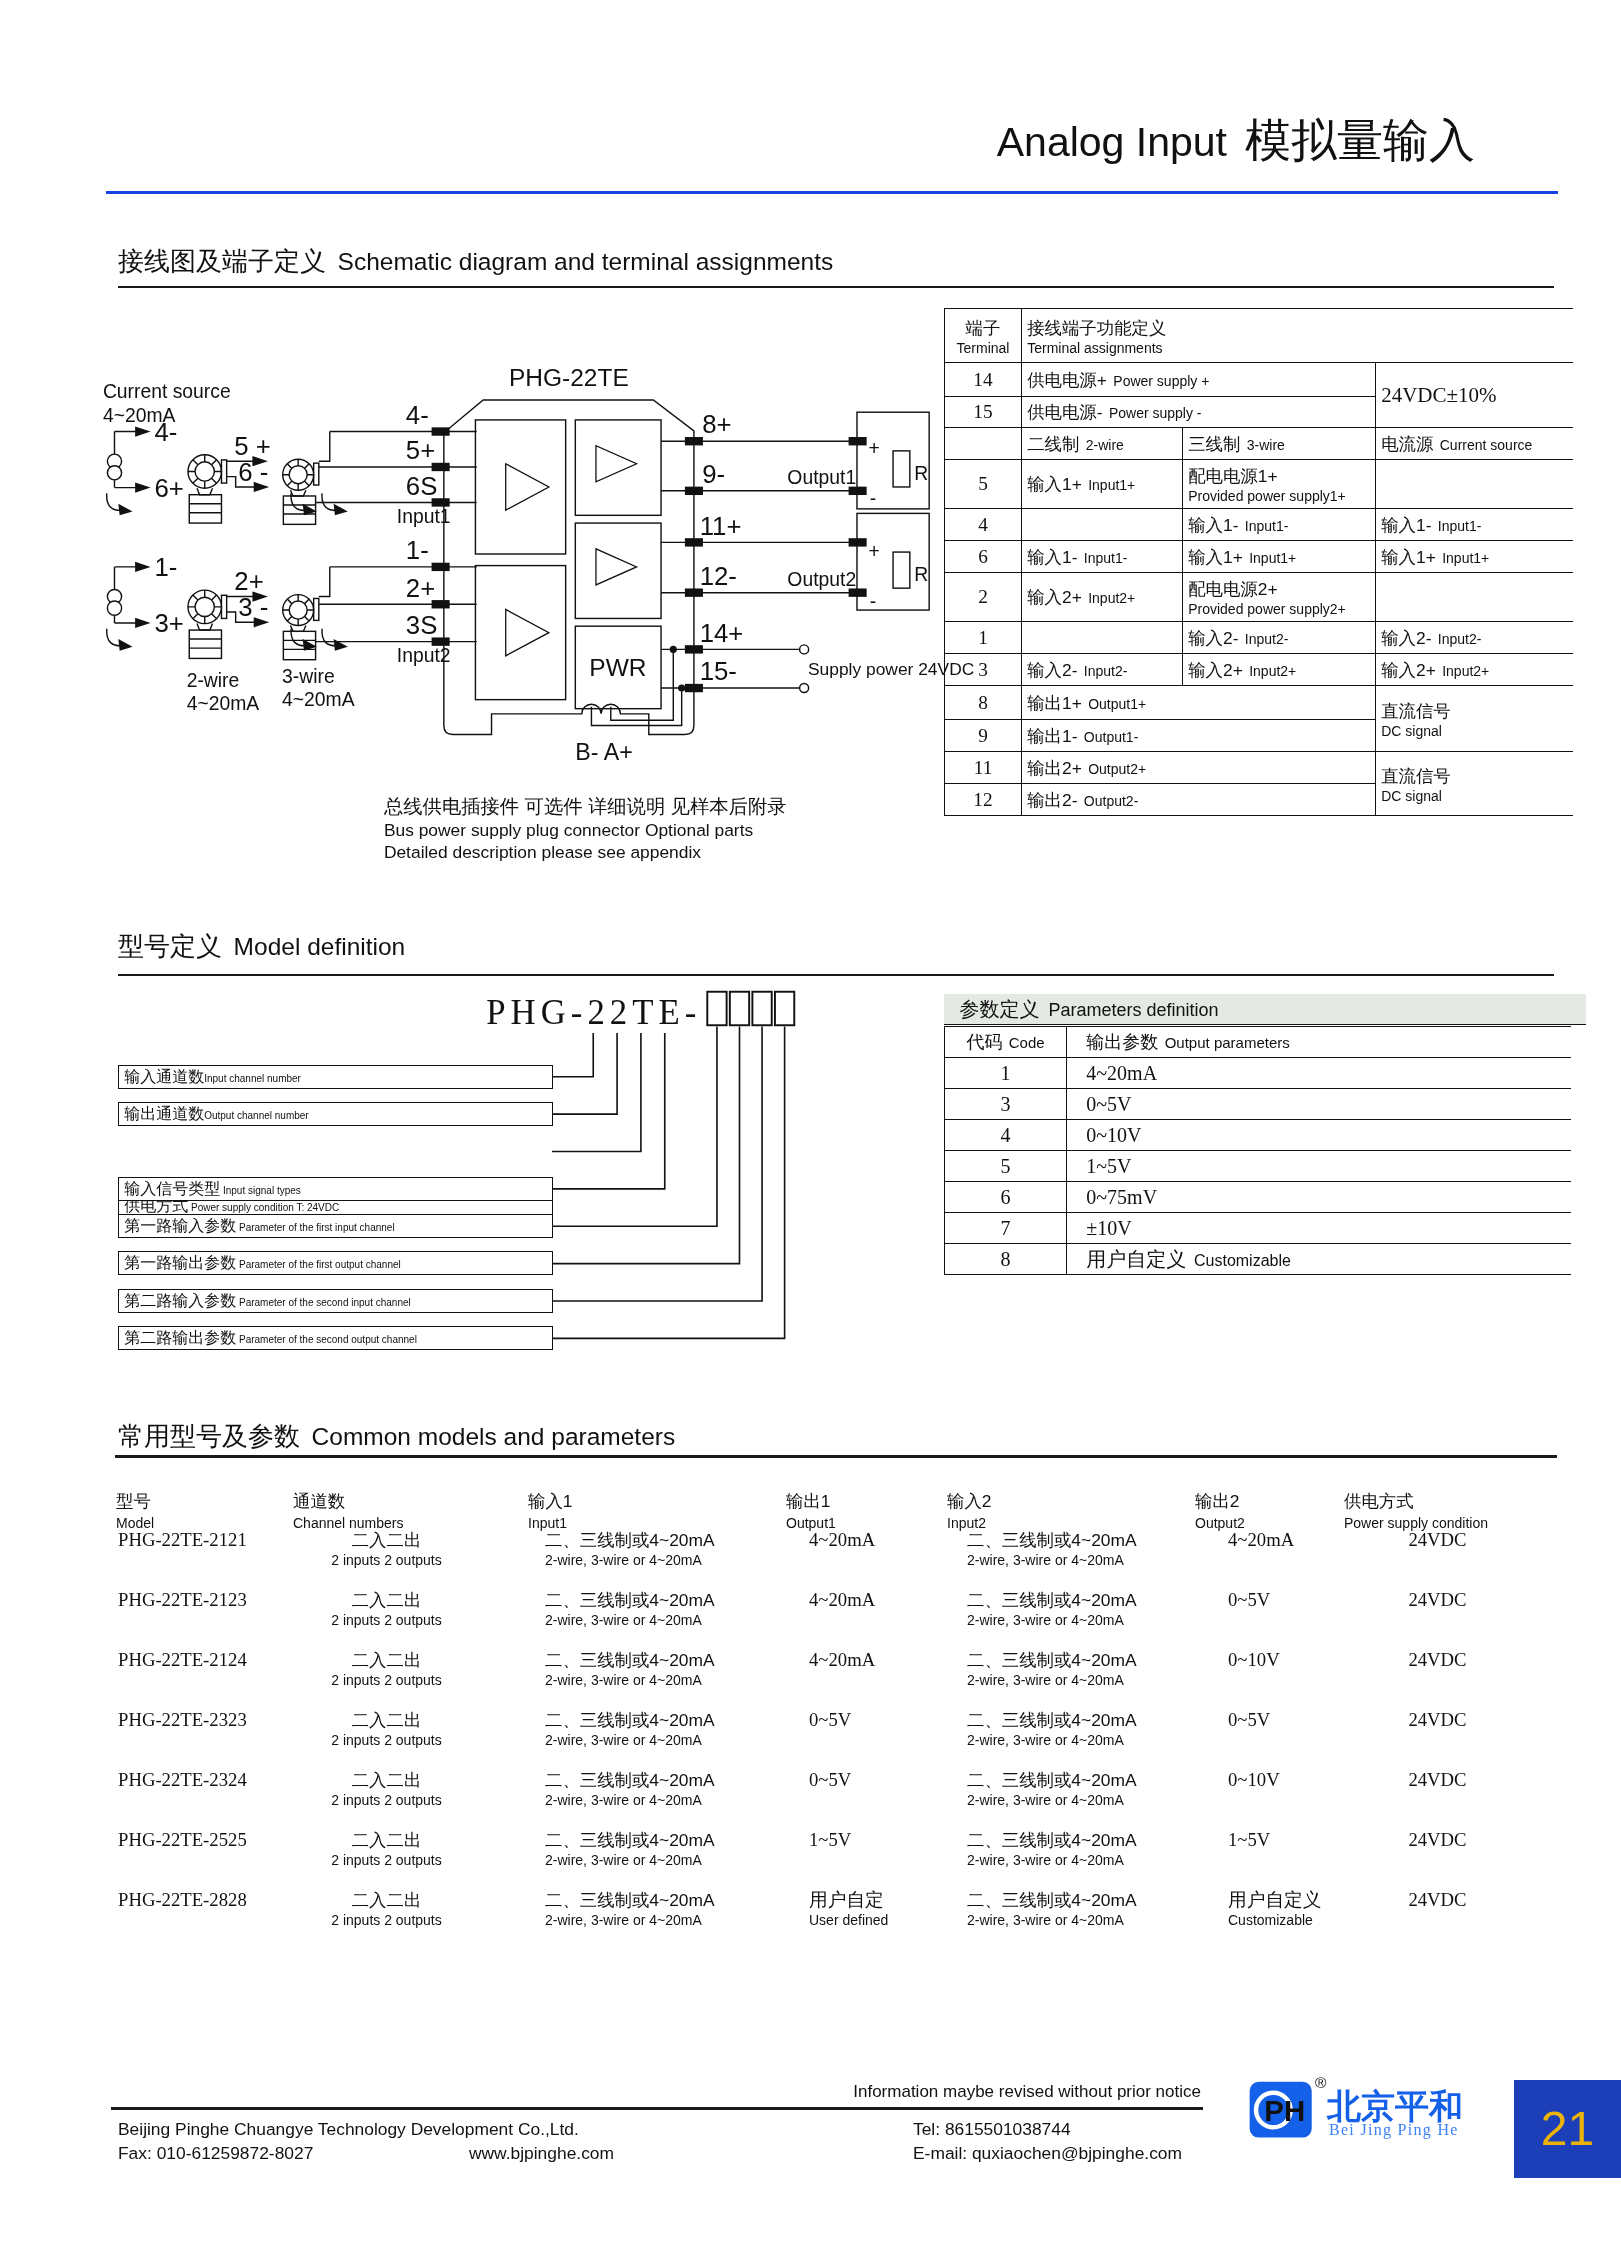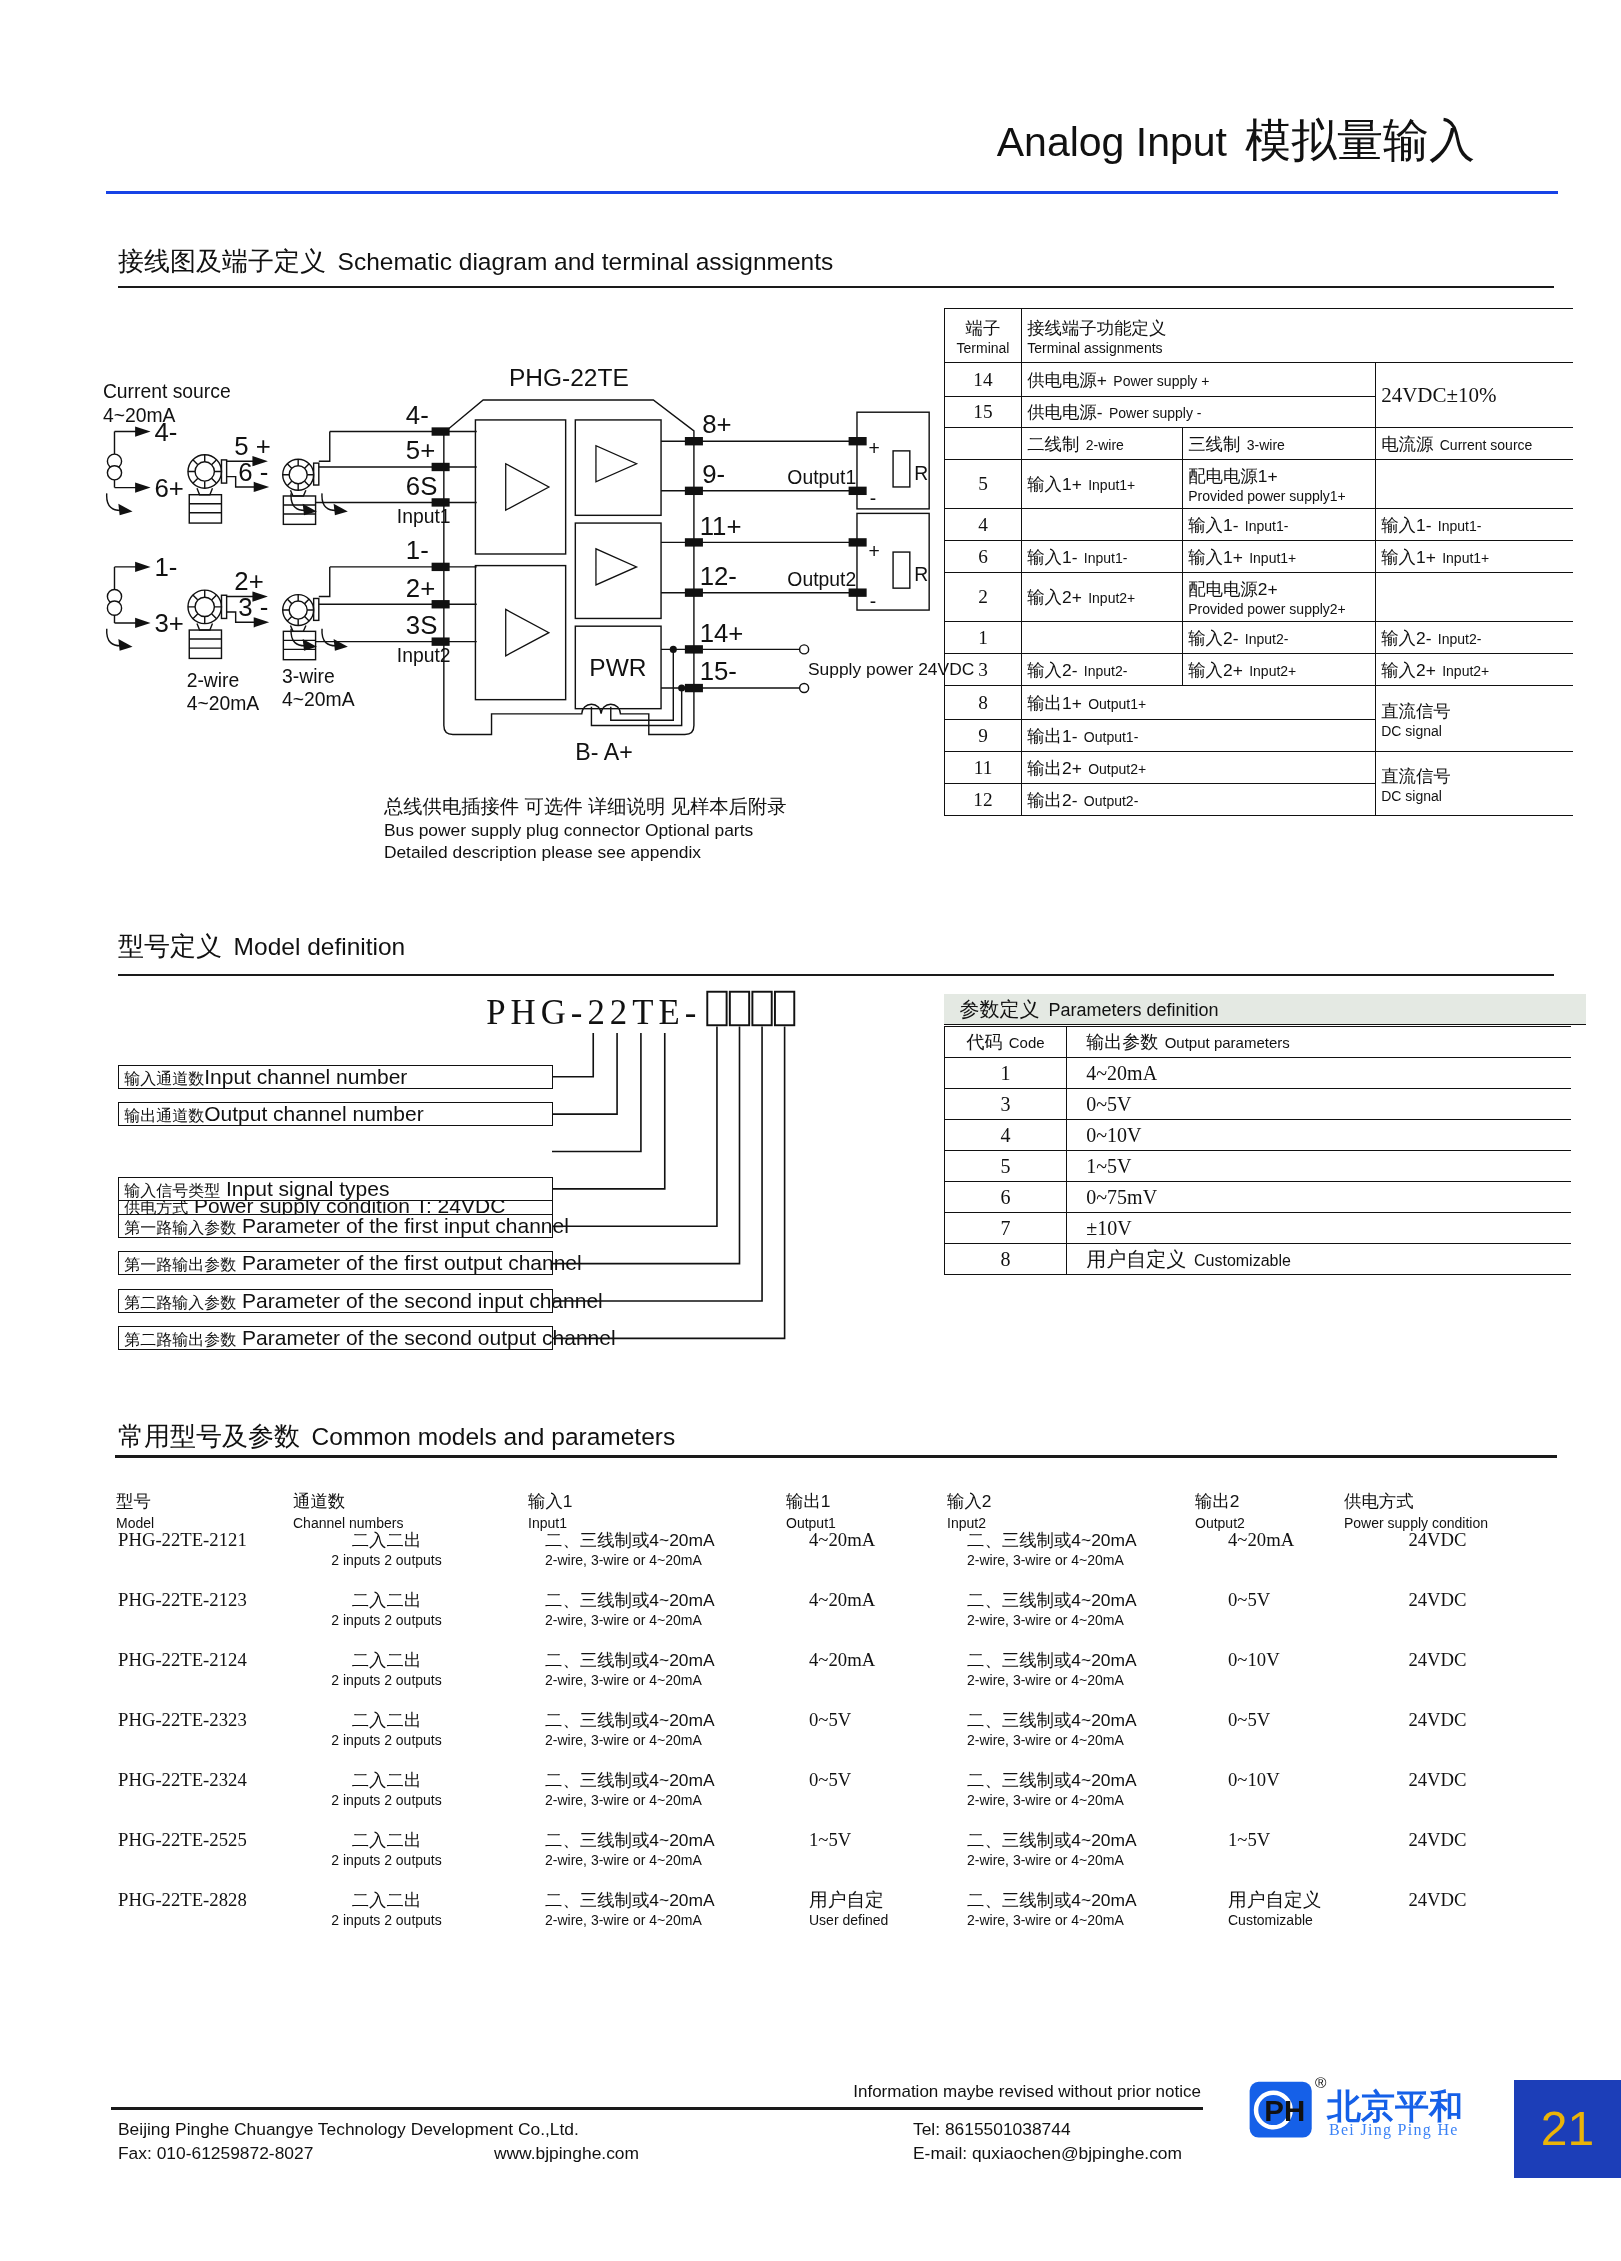--- a/index.html
+++ b/index.html
@@ -28,21 +28,21 @@
   table.term td.num{text-align:center;font-family:"Liberation Serif","DejaVu Serif",serif;font-size:19.3px;}
   table.term .zh{font-size:17.4px;}
   table.term .en{font-size:14px;margin-left:6.4px;}
   table.term .blk{display:block;margin-left:0;}
   table.term td.big{font-family:"Liberation Serif","DejaVu Serif",serif;font-size:21px;}
 
   
   .mdl-box{position:absolute;left:118px;width:428px;height:22px;border:1.6px solid #111;
            background:#fff;line-height:22px;padding-left:5.2px;white-space:nowrap;}
   .mdl-box .zh{font-size:16px;}
-  .mdl-box .en{font-size:21px;}
+  .mdl-box .en{font-size:10px;}
 
   
   .p-hdr{left:944px;top:994px;width:626px;height:30px;background:#e4e9e3;
          border-bottom:1.9px solid #111;line-height:30px;padding-left:15.5px;white-space:nowrap;}
   .p-hdr .zh{font-size:20px;}
   .p-hdr .en{font-size:18px;margin-left:9px;}
   table.params{position:absolute;left:944px;top:1026px;width:626px;border-collapse:collapse;
                table-layout:fixed;border-bottom:1.9px solid #111;}
   table.params td{border-left:1.3px solid #111;border-top:1.9px solid #111;height:30px;
                   padding:0 0;vertical-align:middle;white-space:nowrap;}
@@ -684,21 +684,21 @@
           <span class="m-val">24VDC</span>
         </div>
       </div>
     </div>
 
   <div class="abs ft-notice">Information maybe revised without prior notice</div>
   <div class="abs ft-line"></div>
   <div class="abs ft-txt" style="left:118px;top:2119px;">Beijing Pinghe Chuangye Technology Development Co.,Ltd.</div>
   <div class="abs ft-txt" style="left:913px;top:2119px;">Tel: 8615501038744</div>
   <div class="abs ft-txt" style="left:118px;top:2143px;">Fax: 010-61259872-8027</div>
-  <div class="abs ft-txt" style="left:494px;top:2143px;text-align:right;">www.bjpinghe.com</div>
+  <div class="abs ft-txt" style="left:469px;top:2143px;text-align:right;">www.bjpinghe.com</div>
   <div class="abs ft-txt" style="left:913px;top:2143px;">E-mail: quxiaochen@bjpinghe.com</div>
 
   <svg class="abs" style="left:1249px;top:2081px;" width="64" height="58" viewBox="0 0 100 90">
     <rect x="1" y="1" width="97" height="87" rx="14" fill="#1560e8"></rect>
     <circle cx="38" cy="45" r="27" fill="none" stroke="#fff" stroke-width="7"></circle>
     <text x="24" y="62" fill="#fff" style="font-size:46px;font-weight:bold;">PH</text>
   </svg>
   <div class="abs logo-reg">®</div>
   <div class="abs logo-zh">北京平和</div>
   <div class="abs logo-en">Bei Jing Ping He</div>

